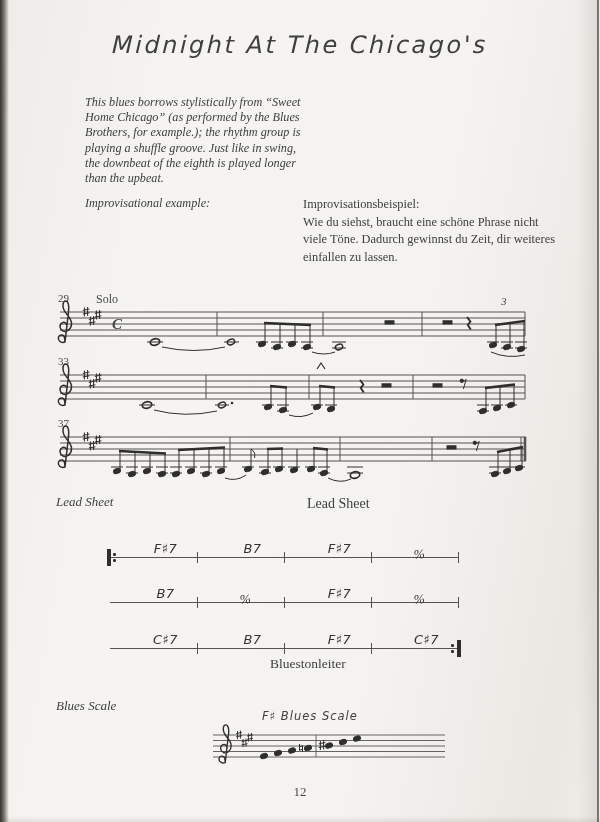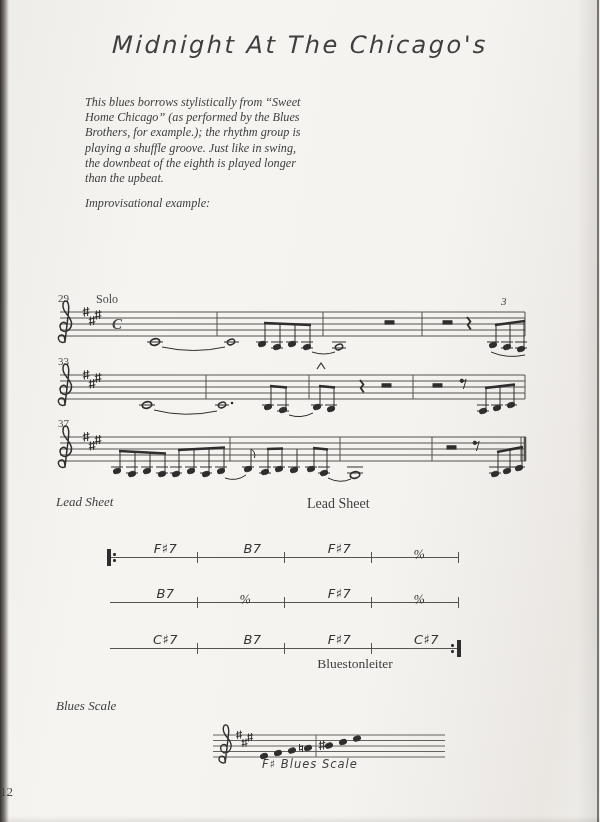--- a/index.html
+++ b/index.html
@@ -39,40 +39,42 @@
   .ctick{position:absolute;top:15px;width:1.3px;height:11px;background:#55524f;}
   .chord{position:absolute;top:4px;width:87px;text-align:center;padding-left:24px;box-sizing:border-box;
     font-family:"DejaVu Sans",sans-serif;font-style:italic;font-size:13px;color:#333;letter-spacing:0.5px;}
   .chord.pct{top:10px;padding-left:10px;font-family:"Liberation Serif",serif;transform:rotate(-6deg);}
   .rbeg{position:absolute;left:-3px;top:12px;width:4px;height:17px;background:#2e2e2e;}
   .rbeg::after{content:"";position:absolute;left:6px;top:4px;width:2.6px;height:2.6px;border-radius:50%;
     background:#2e2e2e;box-shadow:0 6px 0 #2e2e2e;}
   .rend{position:absolute;left:347px;top:12px;width:4px;height:17px;background:#2e2e2e;}
   .rend::before{content:"";position:absolute;left:-6px;top:4px;width:2.6px;height:2.6px;border-radius:50%;
     background:#2e2e2e;box-shadow:0 6px 0 #2e2e2e;}
-  .caption{position:absolute;left:270px;top:656px;width:170px;text-align:center;font-size:13.5px;}
-  .pageno{position:absolute;left:0;right:0;top:784px;text-align:left;font-size:13px;color:#4a4a4a;}
-  .fslabel{position:absolute;left:262px;top:709px;font-size:11.5px;letter-spacing:1px;margin-top:48px;}
+  .caption{position:absolute;left:270px;top:656px;width:170px;font-size:13.5px;}
+  .pageno{position:absolute;left:0;right:0;top:784px;text-align:center;font-size:13px;color:#4a4a4a;}
+  .fslabel{position:absolute;left:262px;top:709px;font-size:11.5px;letter-spacing:1px;}
 </style>
 </head>
 <body>
 
 <div class="page">
   <div class="edgeL"></div>
   <div class="edgeRband"></div>
   <div class="edgeR"></div>
   <div class="edgeB"></div>
 
   <div class="title hand">Midnight At The Chicago's</div>
 
   <div class="col en p-en1">This blues borrows stylistically from “Sweet Home Chicago” (as performed by the Blues Brothers, for example.); the rhythm group is playing a shuffle groove. Just like in swing, the downbeat of the eighth is played longer than the upbeat.</div>
   <div class="col en p-en2">
     <div>Improvisational example:</div>
   </div>
   <div class="col de p-de3">
+    <div>Improvisationsbeispiel:</div>
+    <div>Wie du siehst, braucht eine schöne Phrase nicht viele Töne. Dadurch gewinnst du Zeit, dir weiteres einfallen zu lassen.</div>
   </div>
 
   <svg style="left:55px;top:292px;" width="478" height="80" viewBox="0 0 478 80">
     <defs>
       <path id="gclef" d="M 10 50 C 5.5 51.5 2.5 48 3.5 45 C 4.5 42 9 42.5 9.5 45.5 C 10 48.5 10 50 10 50 L 13.5 20 C 14.5 13 13 9 10.5 9 C 8 9 7 14 9 18 C 11.5 23 16.5 26 16.5 31.5 C 16.5 37 12 40.5 8 39 C 4.5 37.5 4 32.5 7 30.8 C 9.5 29.5 12.5 31.5 12 34.5" fill="none" stroke="#2e2e2e" stroke-width="1.5" stroke-linecap="round"></path>
       <g id="sh" stroke="#2e2e2e" stroke-width="1">
         <line x1="-1.6" y1="-4.5" x2="-1.6" y2="4.5"></line>
           <line x1="1.6" y1="-5" x2="1.6" y2="4"></line>
         <line x1="-3.2" y1="-1.6" x2="3.4" y2="-3.0"></line>
           <line x1="-3.2" y1="2.0" x2="3.4" y2="0.8"></line>

